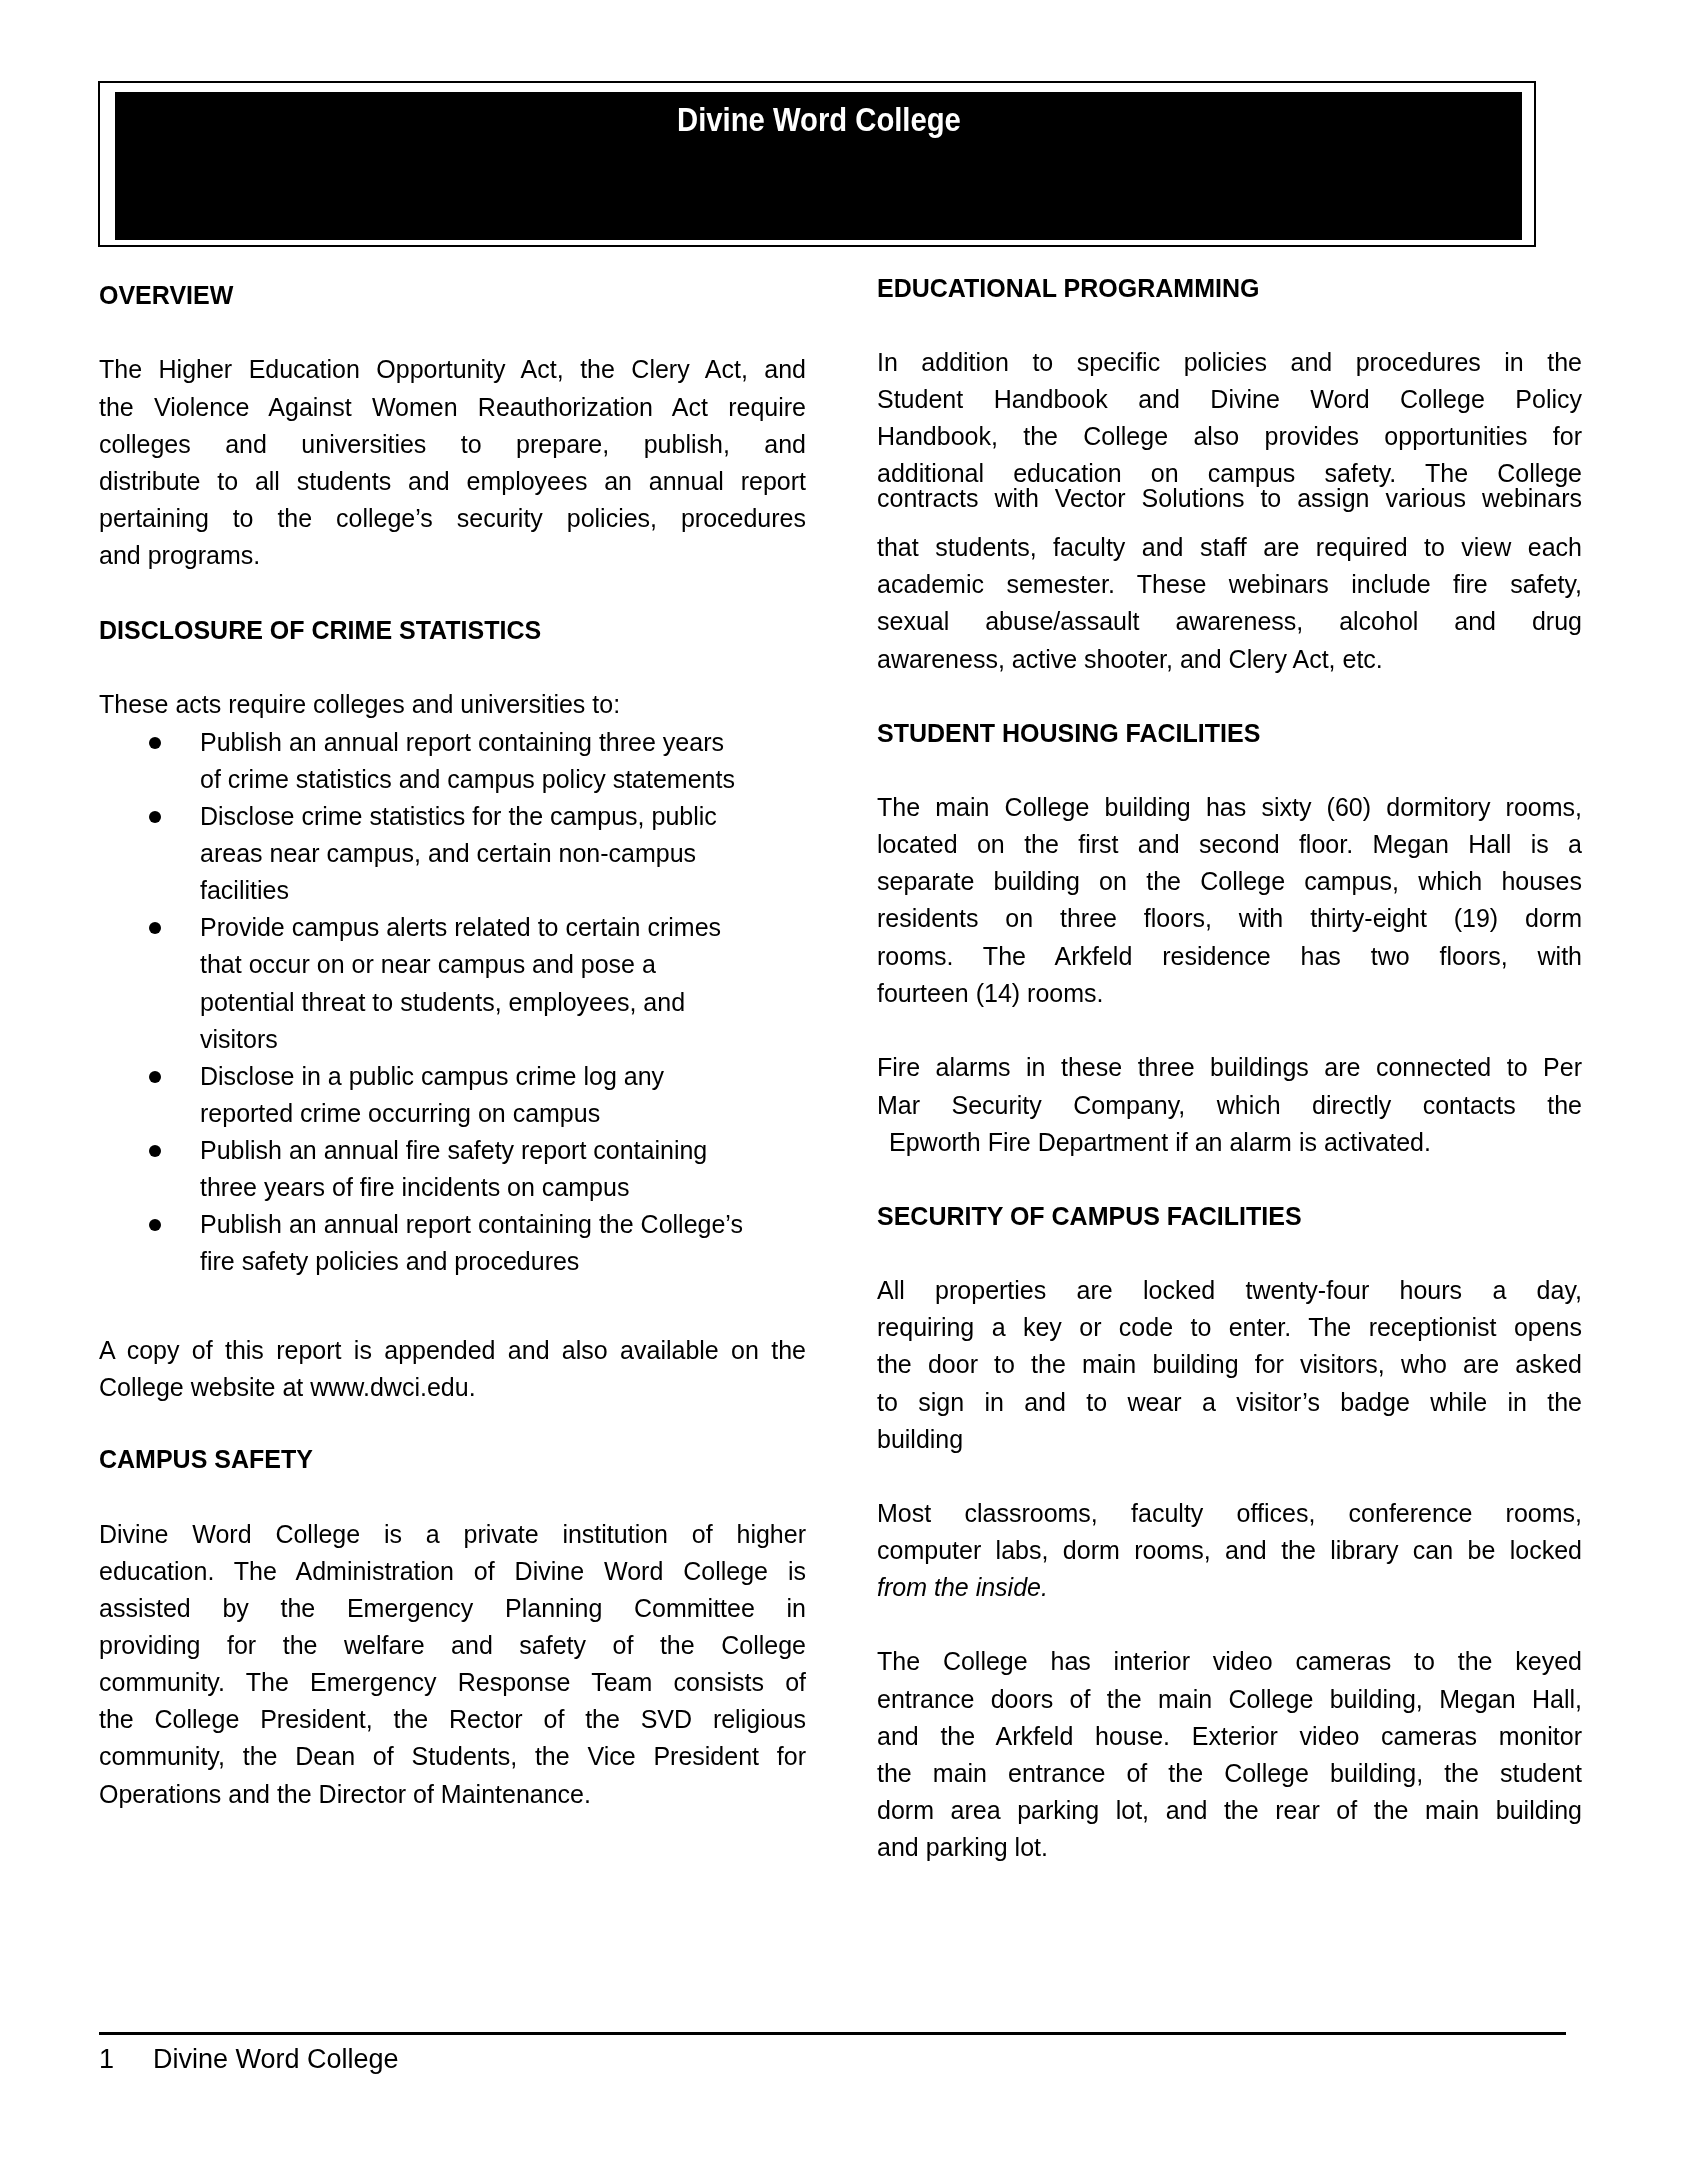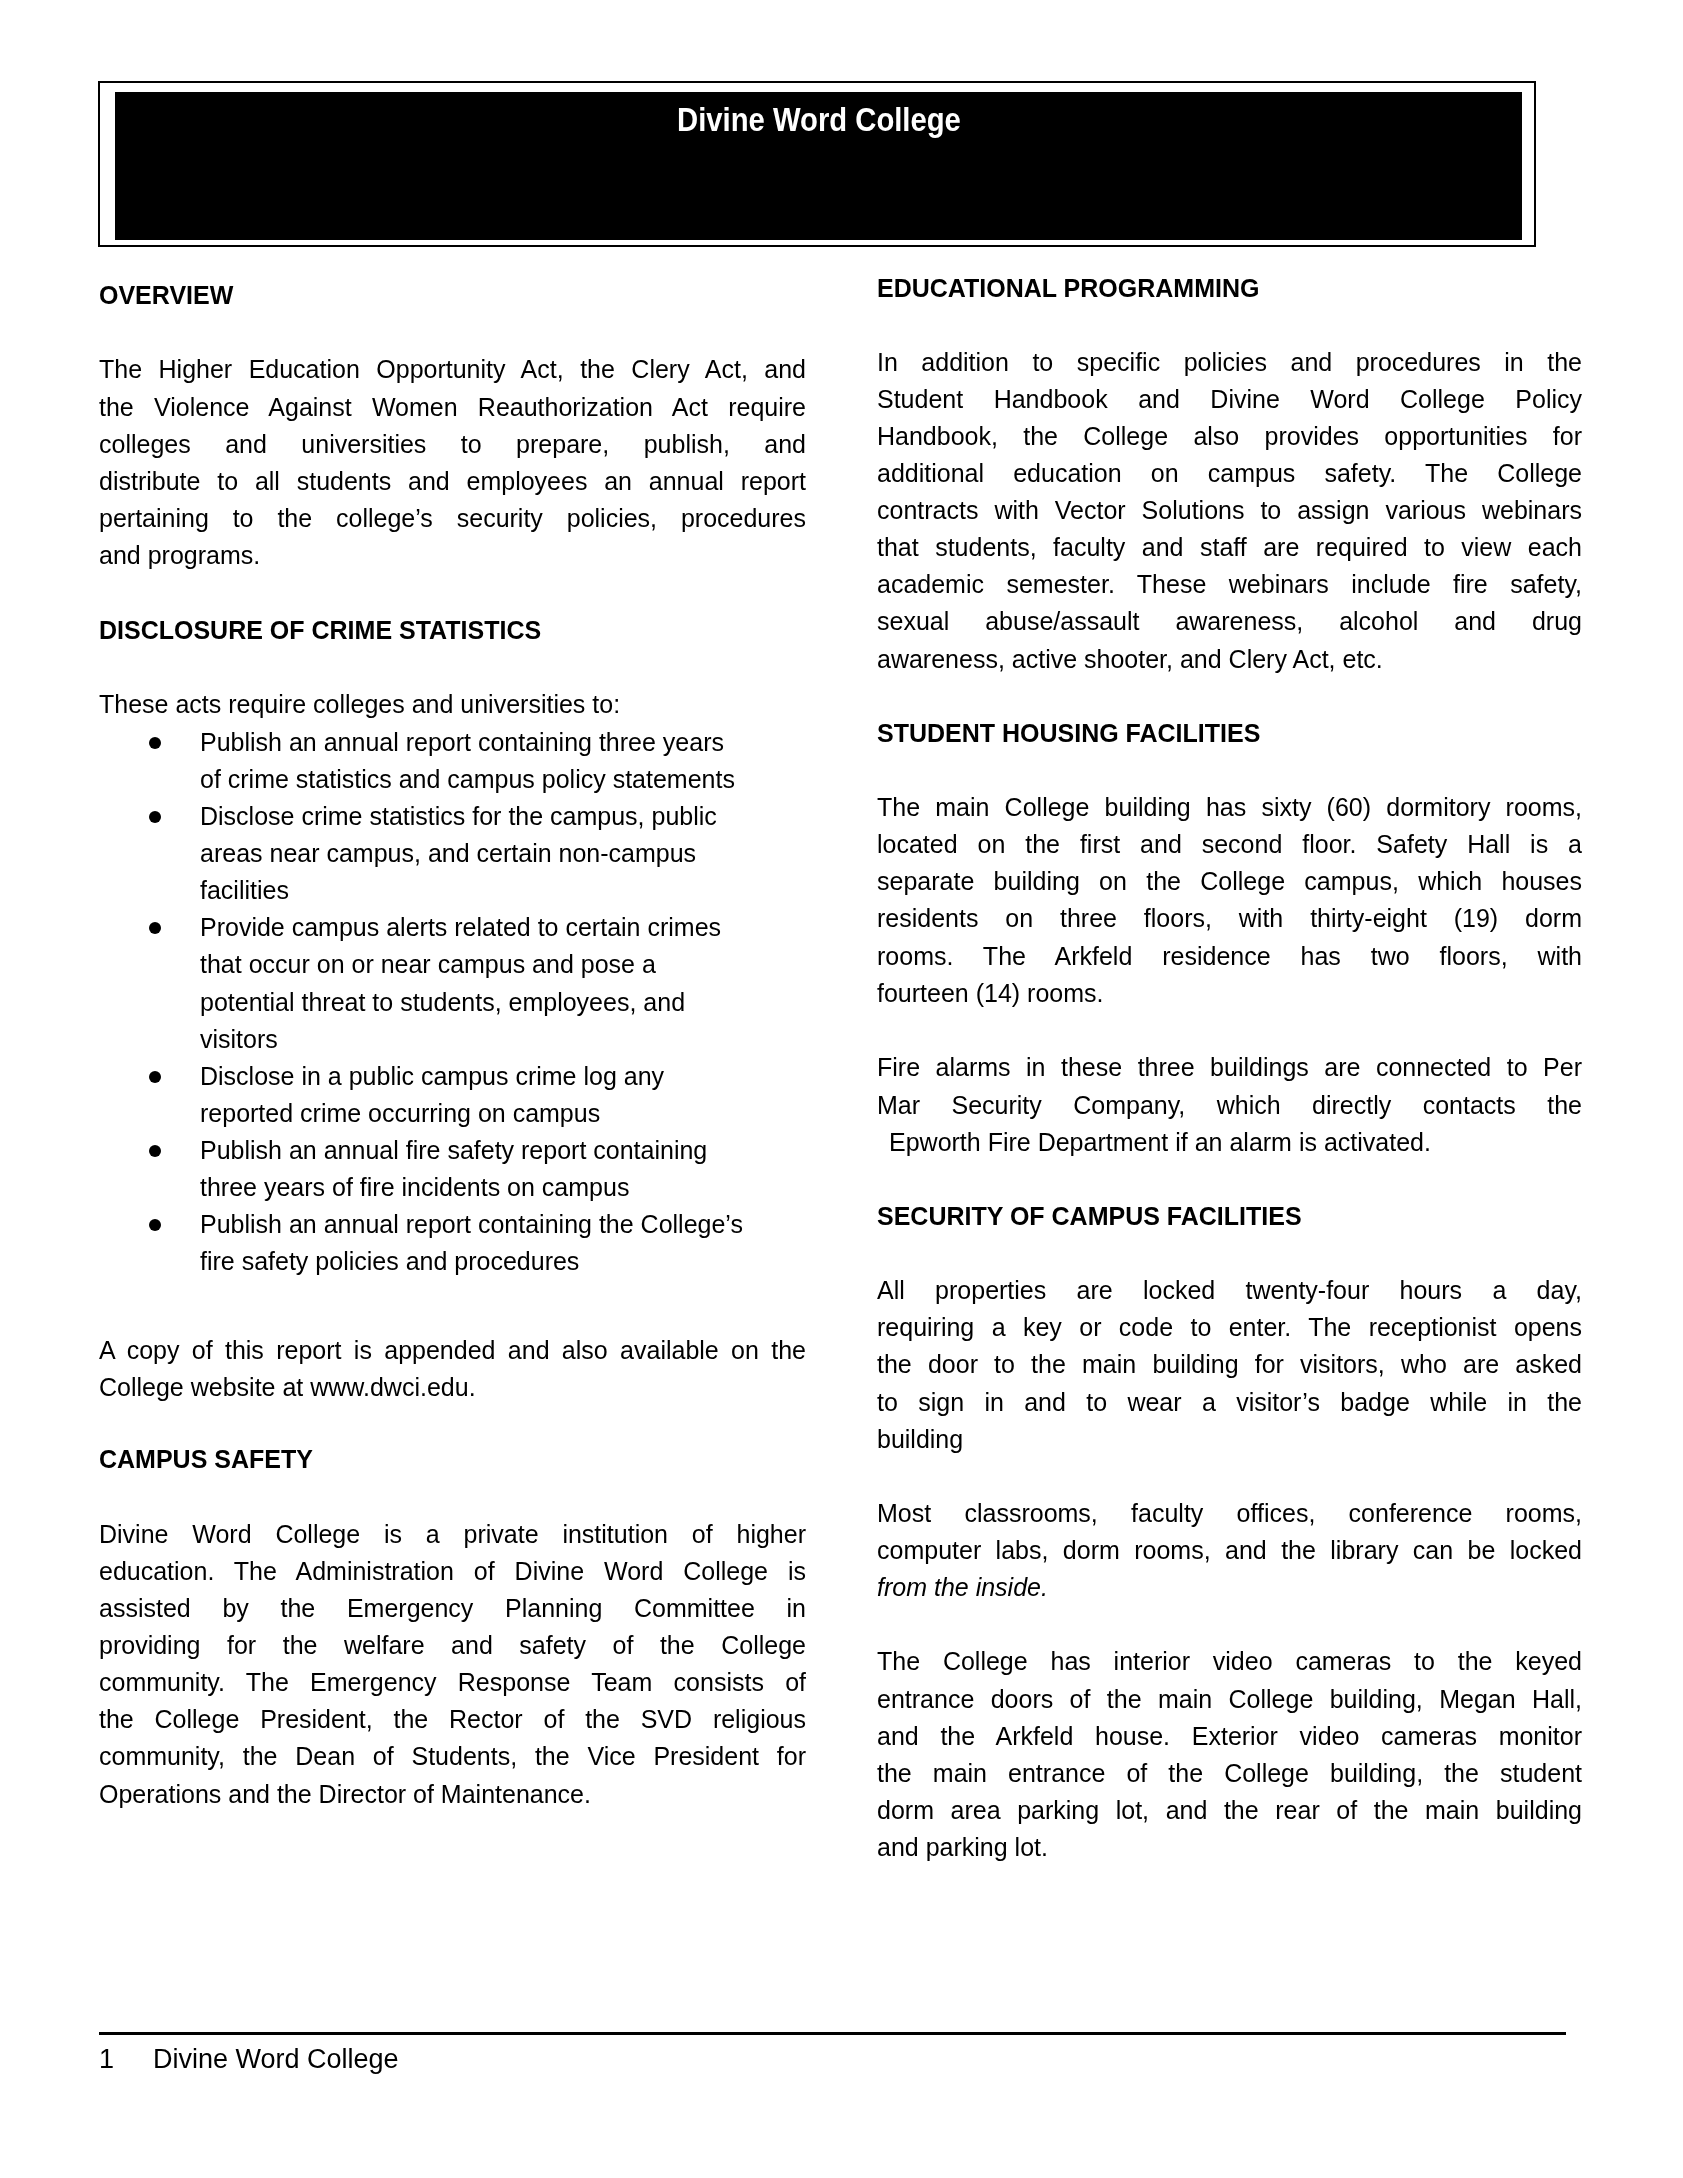--- a/index.html
+++ b/index.html
@@ -78,28 +78,28 @@
     <div class="line just" style="top: 1701px;">the College President, the Rector of the SVD religious</div>
     <div class="line just" style="top: 1738px;">community, the Dean of Students, the Vice President for</div>
     <div class="line" style="top: 1776px;">Operations and the Director of Maintenance.</div>
   </div>
 <div class="col right" id="rightcol">
     <div class="line heading" style="top: 270px;">EDUCATIONAL PROGRAMMING</div>
     <div class="line just" style="top: 344px;">In addition to specific policies and procedures in the</div>
     <div class="line just" style="top: 381px;">Student Handbook and Divine Word College Policy</div>
     <div class="line just" style="top: 418px;">Handbook, the College also provides opportunities for</div>
     <div class="line just" style="top: 455px;">additional education on campus safety.  The College</div>
-    <div class="line just" style="top: 492px;">contracts with Vector Solutions to assign various webinars</div>
+    <div class="line just" style="top: 480px;">contracts with Vector Solutions to assign various webinars</div>
     <div class="line just" style="top: 529px;">that students, faculty and staff are required to view each</div>
     <div class="line just" style="top: 566px;">academic semester.  These webinars include fire safety,</div>
     <div class="line just" style="top: 603px;">sexual abuse/assault awareness, alcohol and drug</div>
     <div class="line" style="top: 641px;">awareness, active shooter, and Clery Act, etc.</div>
     <div class="line heading" style="top: 715px;">STUDENT HOUSING FACILITIES</div>
     <div class="line just" style="top: 789px;">The main College building has sixty (60) dormitory rooms,</div>
-    <div class="line just" style="top: 826px;">located on the first and second floor.  Safety Hall is a</div>
+    <div class="line just" style="top: 826px;">located on the first and second floor.  Megan Hall is a</div>
     <div class="line just" style="top: 863px;">separate building on the College campus, which houses</div>
     <div class="line just" style="top: 900px;">residents on three floors, with thirty-eight (19) dorm</div>
     <div class="line just" style="top: 938px;">rooms.  The Arkfeld residence has two floors, with</div>
     <div class="line" style="top: 975px;">fourteen (14) rooms.</div>
     <div class="line just" style="top: 1049px;">Fire alarms in these three buildings are connected to Per</div>
     <div class="line just" style="top: 1087px;">Mar Security Company, which directly contacts the</div>
     <div class="line" style="top: 1124px; margin-left: 12px;">Epworth Fire Department if an alarm is activated.</div>
     <div class="line heading" style="top: 1198px;">SECURITY OF CAMPUS FACILITIES</div>
     <div class="line just" style="top: 1272px;">All properties are locked twenty-four hours a day,</div>
     <div class="line just" style="top: 1309px;">requiring a key or code to enter.  The receptionist opens</div>

